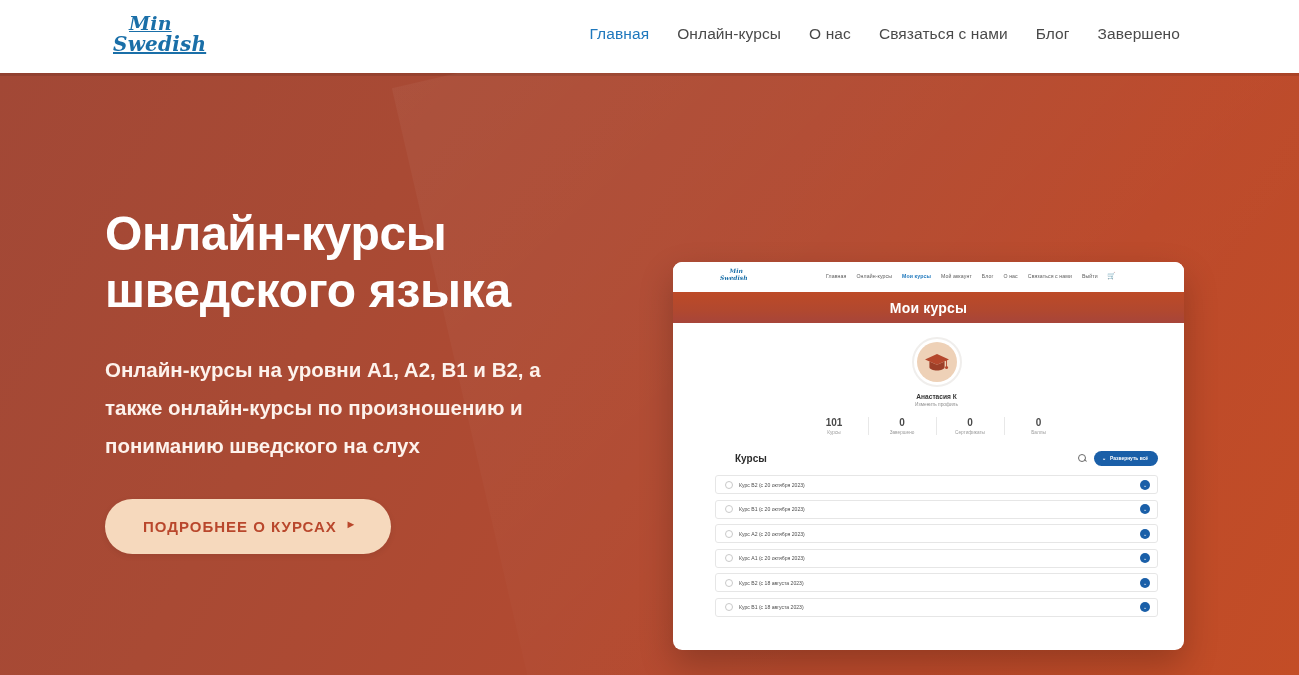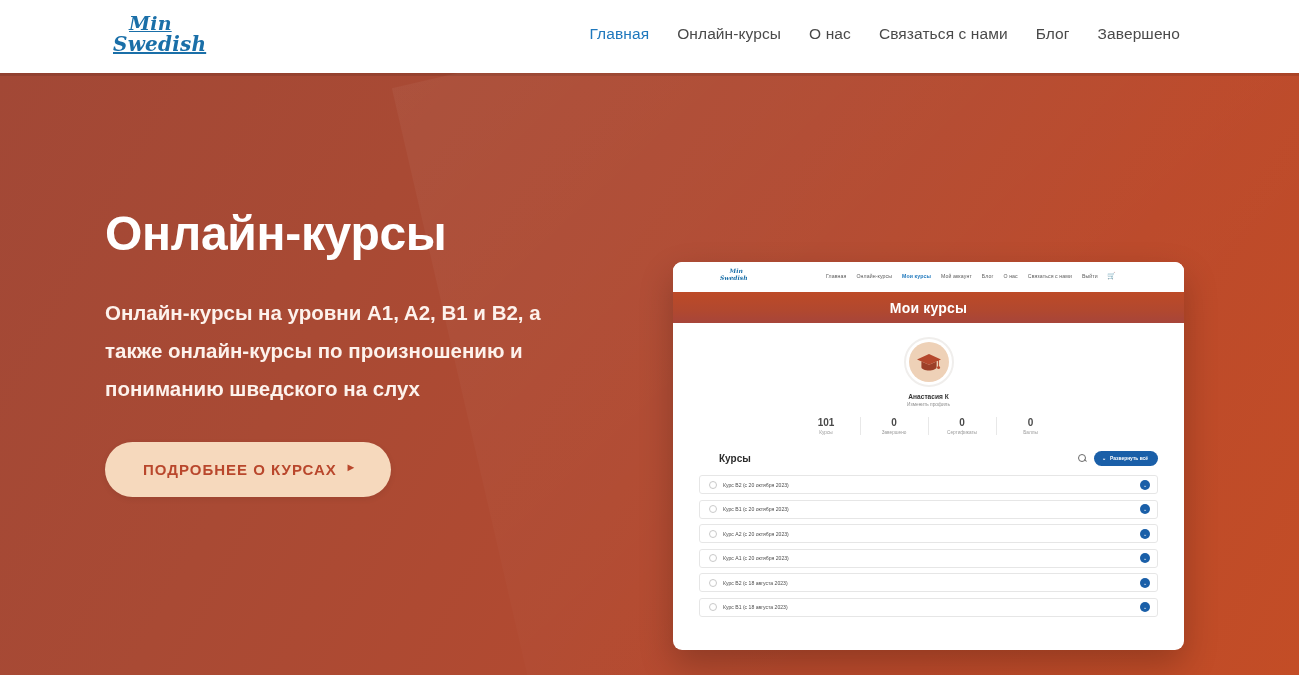--- a/index.html
+++ b/index.html
@@ -205,21 +205,21 @@
     color: #ffffff;
     font-size: 14px;
     font-weight: 700;
     letter-spacing: 0.2px;
   }
 
   
   .mk-body {
     background: #ffffff;
     height: 230px;
-    padding: 14px 0 0 0;
+    padding: 14px 0 0 16px;
   }
 
   .mk-profile {
     display: flex;
     flex-direction: column;
     align-items: center;
   }
   .mk-avatar {
     width: 50px; height: 50px;
     border-radius: 50%;
@@ -396,20 +396,21 @@
       <a class="nav-link" href="#">Блог</a>
       <a class="nav-link" href="#">Завершено</a>
     </nav>
   </header>
 
   <section class="hero">
 
     <div class="hero-copy">
       <h1 class="hero-title">
         <span class="ht-line">Онлайн-курсы</span>
+        <span class="ht-line">шведского языка</span>
       </h1>
       <p class="hero-sub">Онлайн-курсы на уровни A1, A2, B1 и B2, а также онлайн-курсы по произношению и пониманию шведского на слух</p>
       <button class="cta-button">
         <span>ПОДРОБНЕЕ О КУРСАХ</span>
         <span class="cta-arrow">▸</span>
       </button>
     </div>
 
     <div class="mockup">
 

